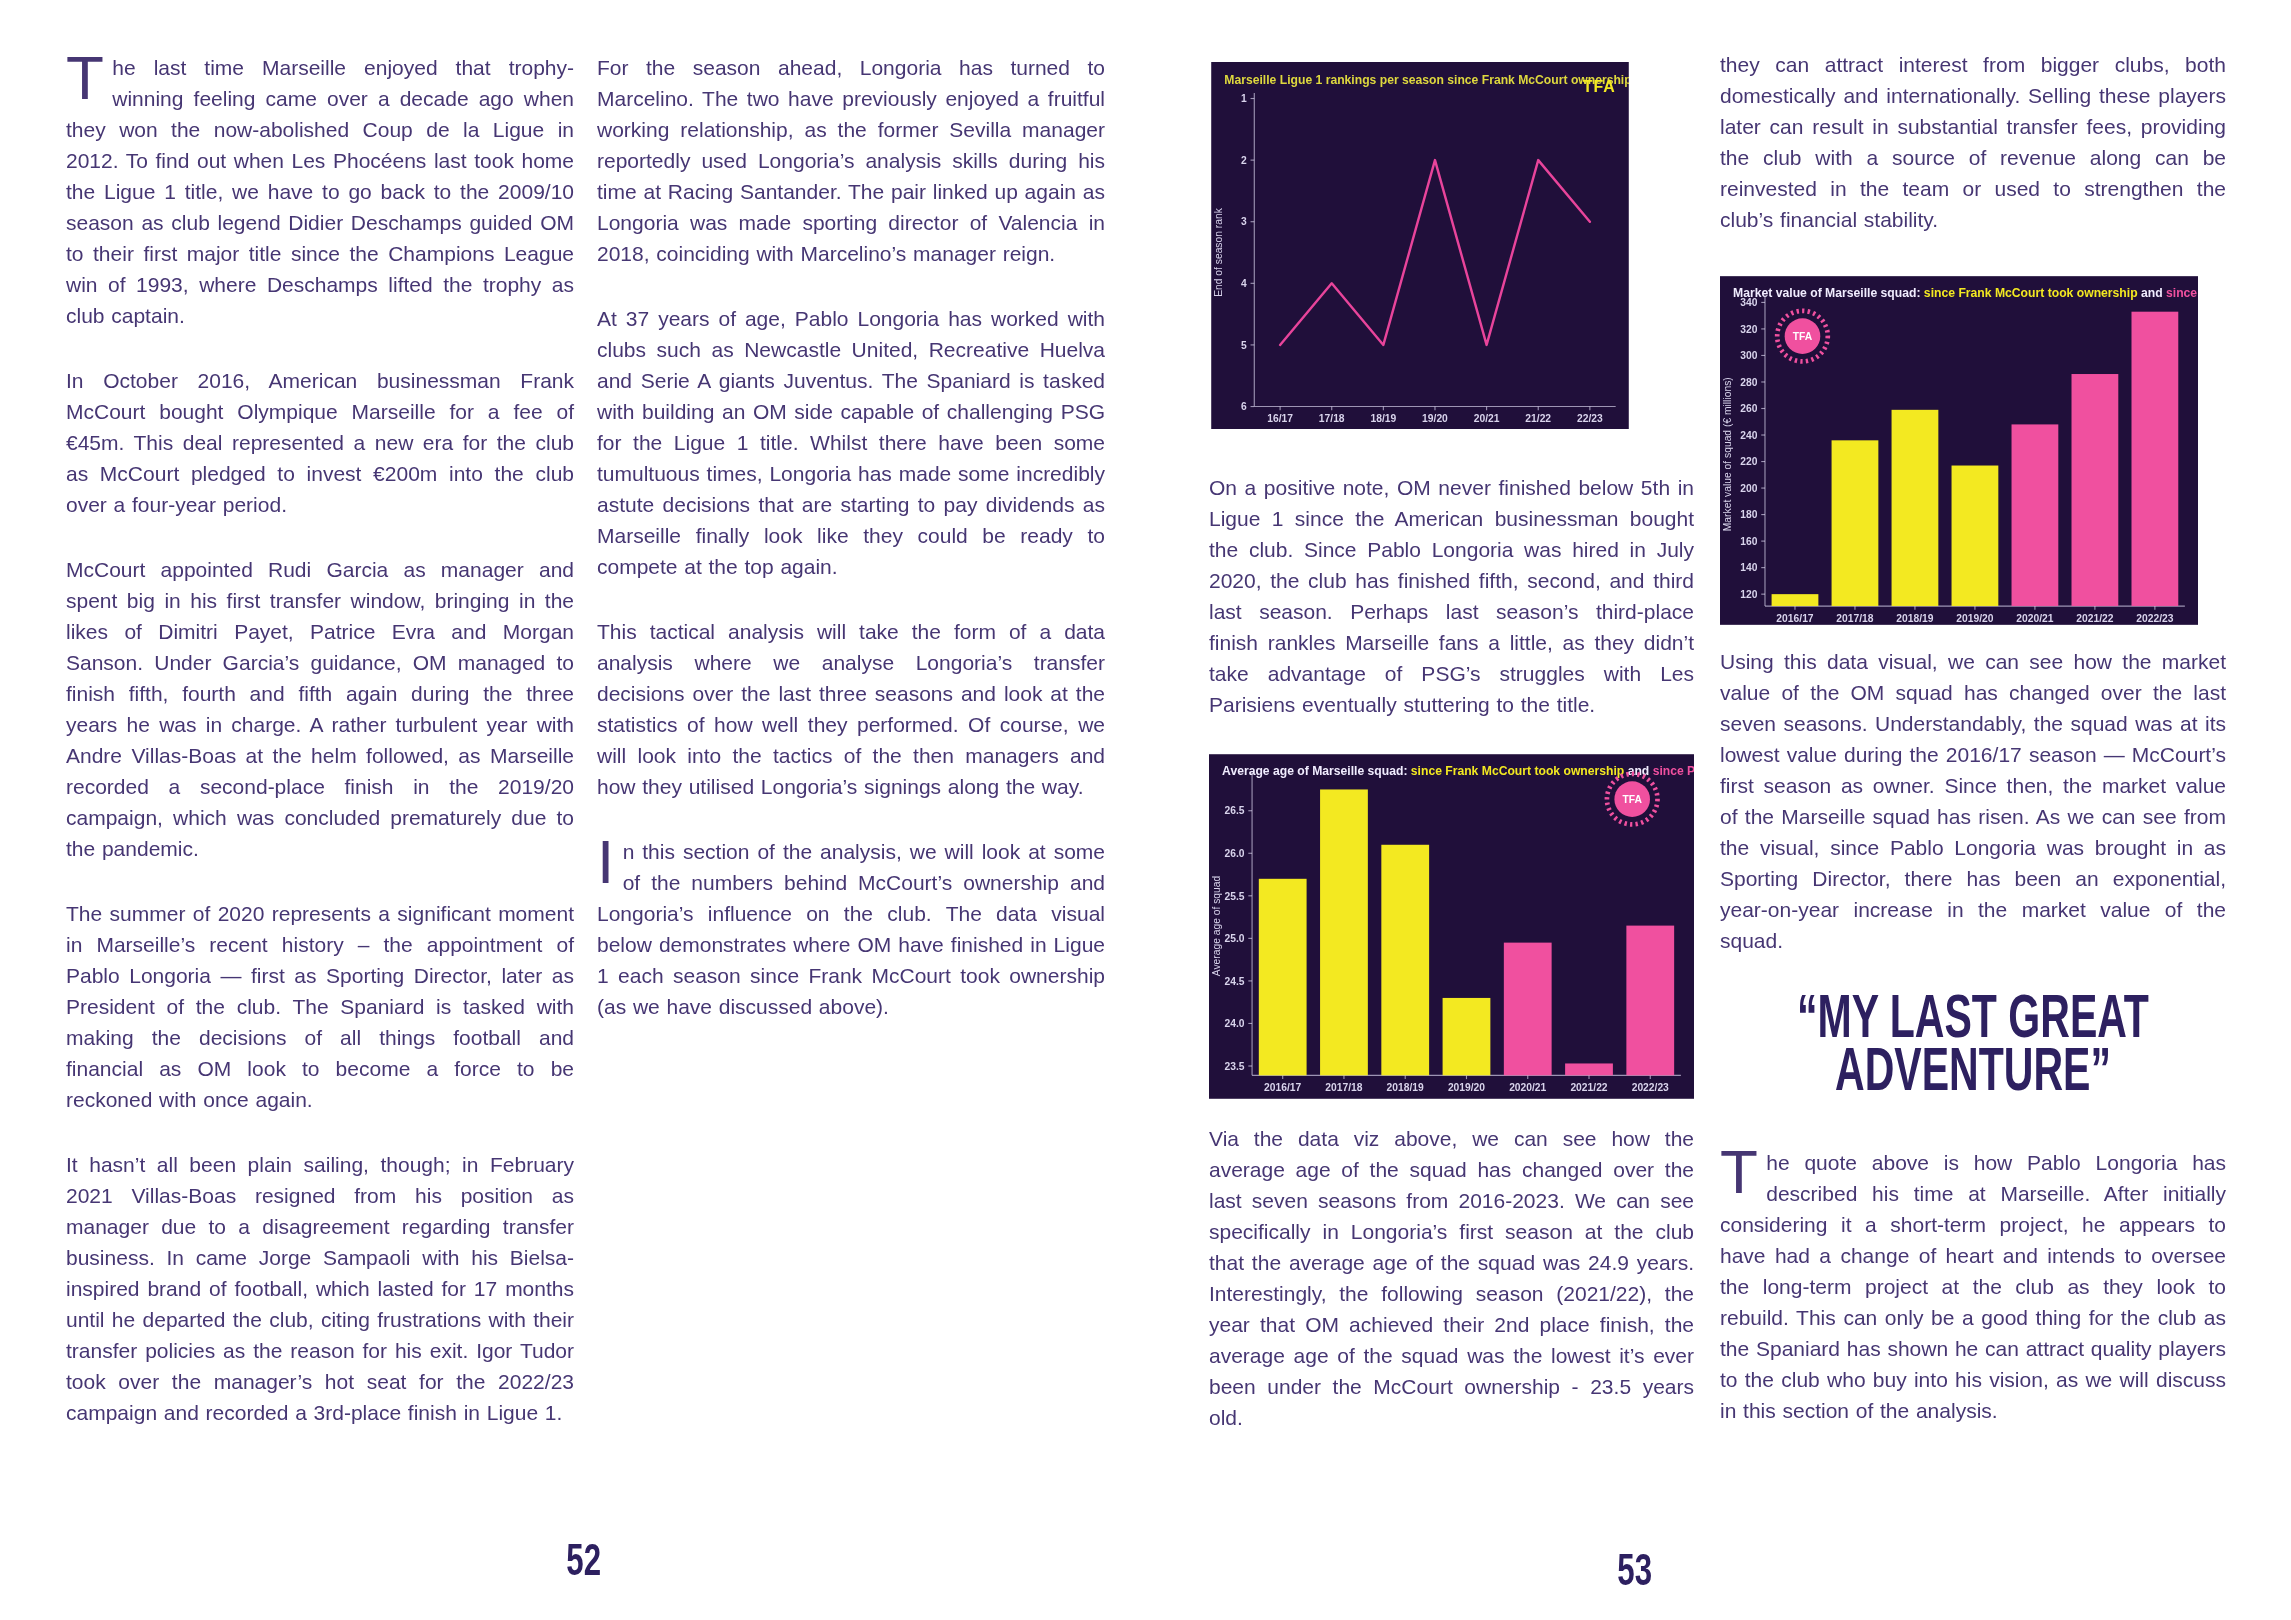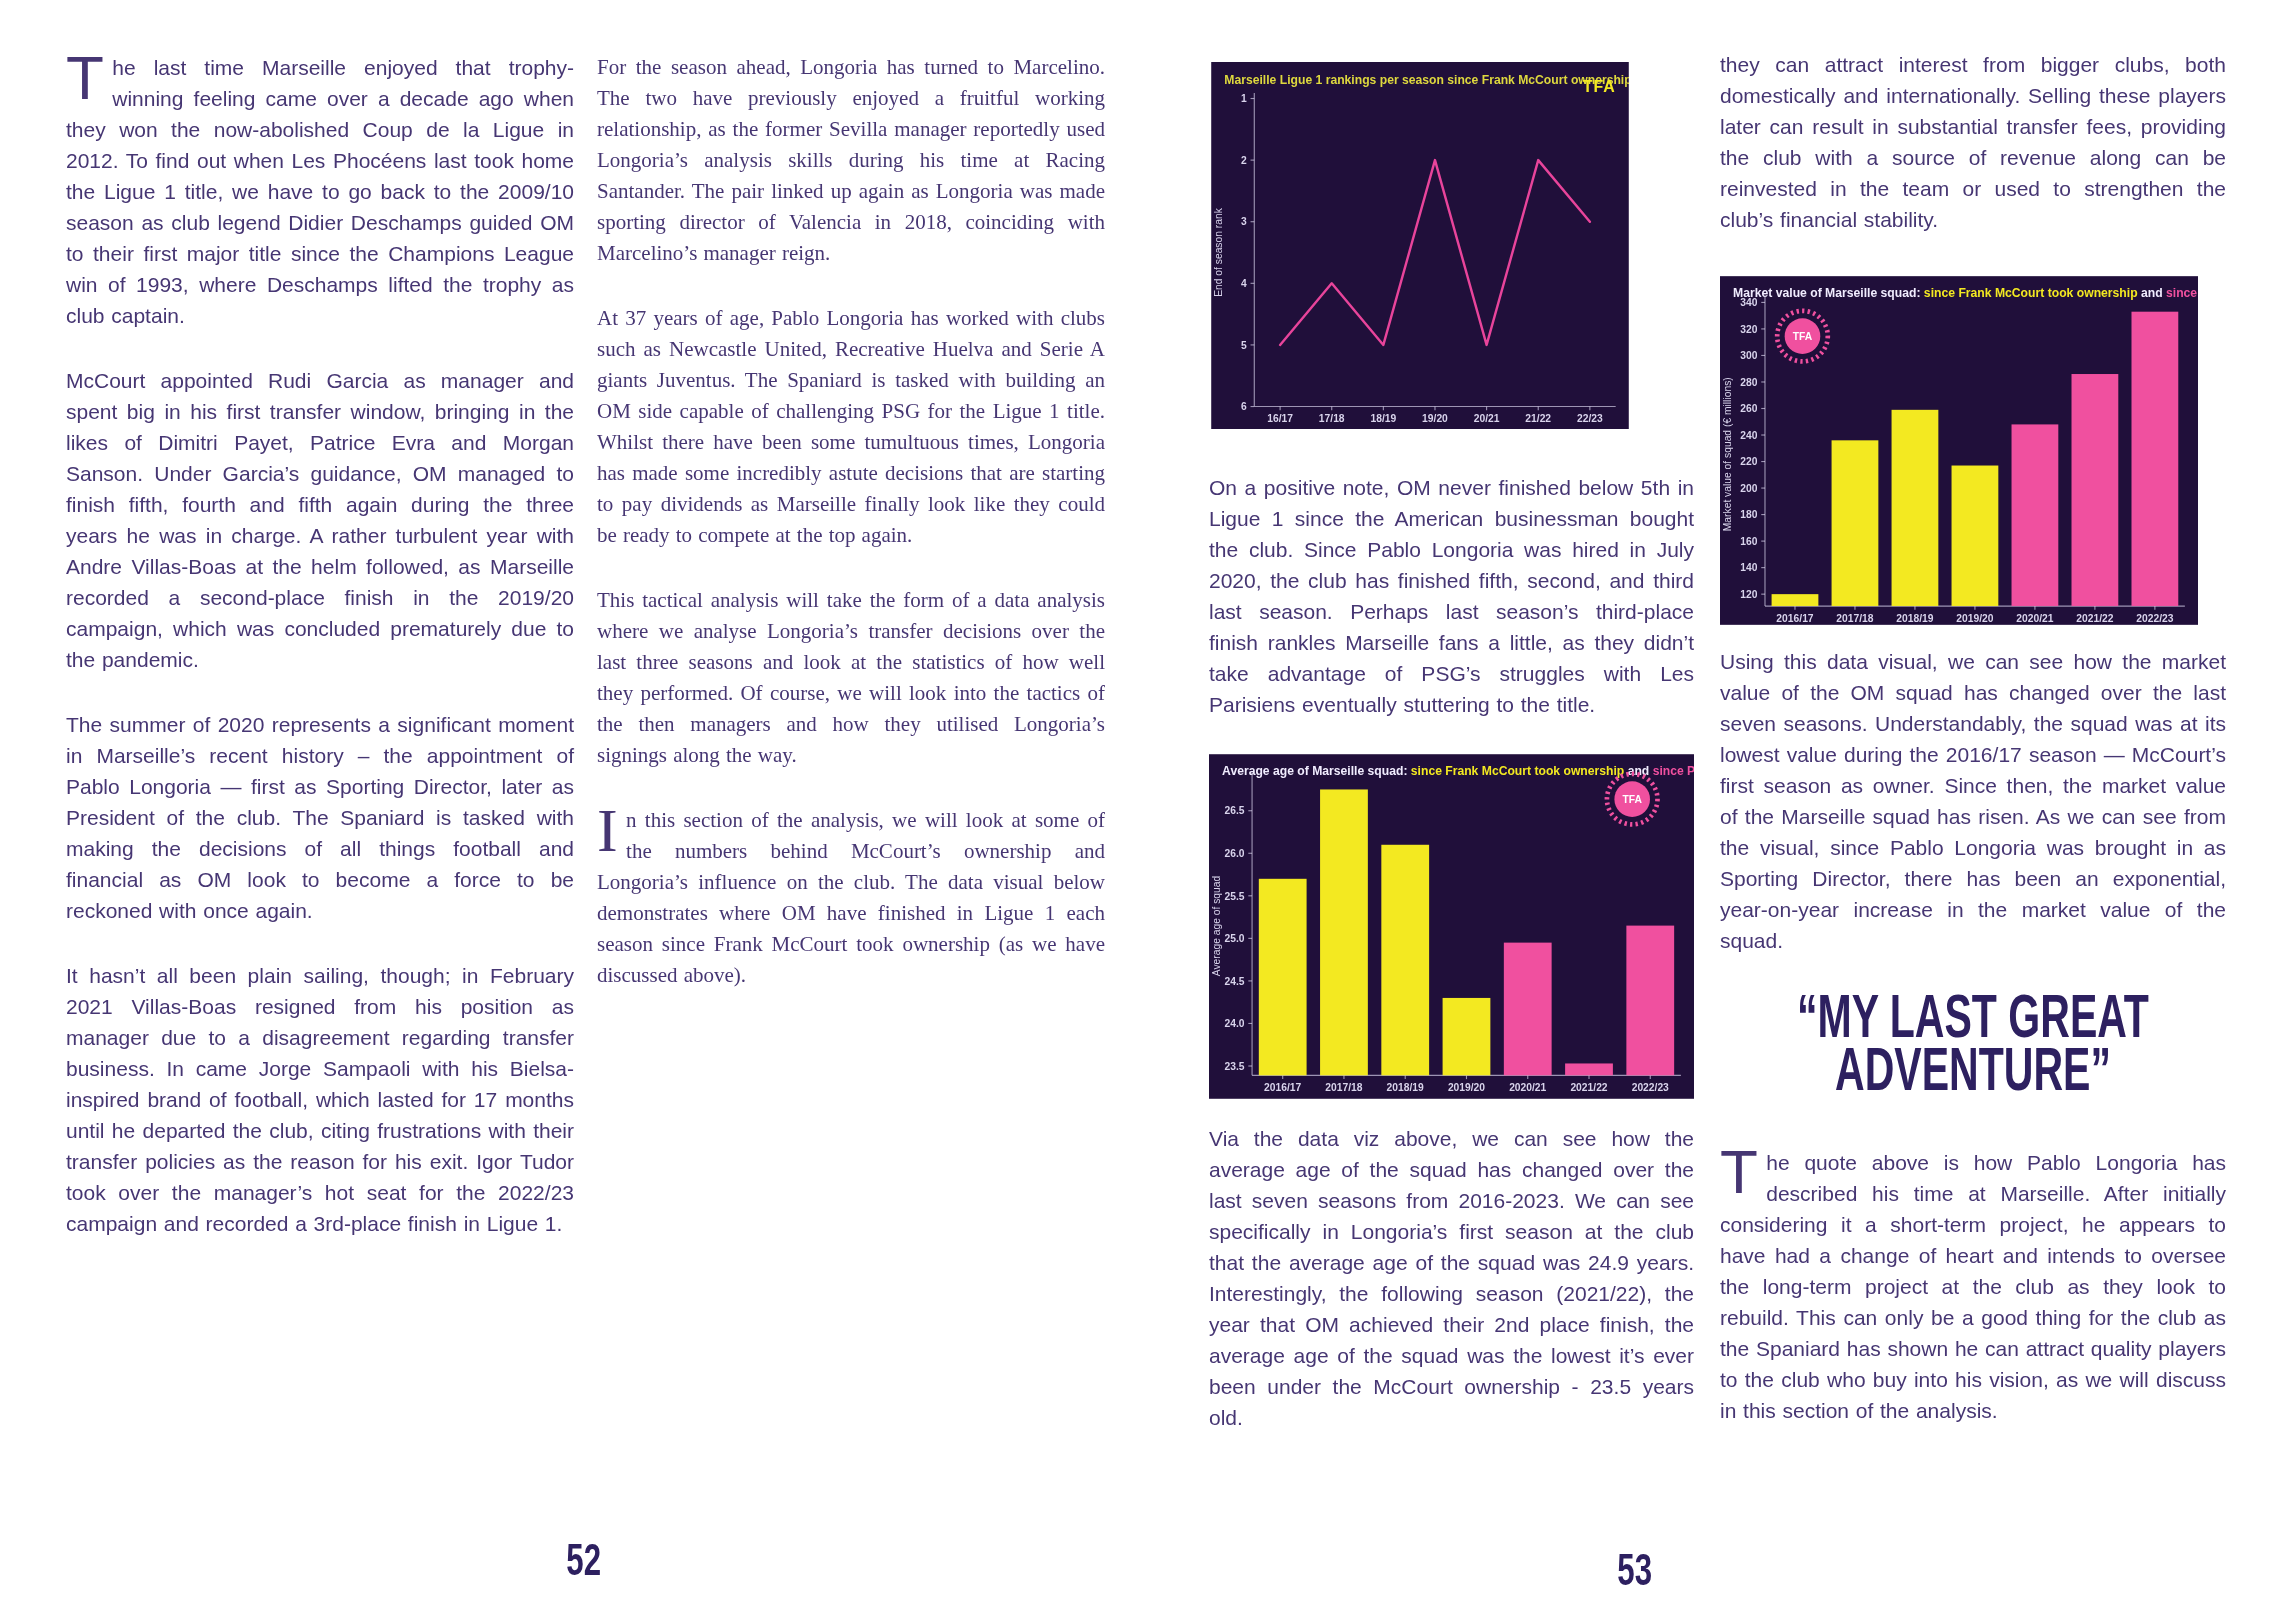--- a/index.html
+++ b/index.html
@@ -40,26 +40,27 @@
     transform:scaleX(0.8) scaleY(1.15);transform-origin:50% 50%;
   }
 </style>
 </head>
 <body>
 
 <div class="spread">
 
   <div class="col" style="left:66px;top:52px;width:508px;">
     <p class="body-par"><span class="dropcap">T</span><span>he last time Marseille enjoyed that trophy-winning feeling came over a decade ago when they won the now-abolished Coup de la Ligue in 2012. To find out when Les Phocéens last took home the Ligue 1 title, we have to go back to the 2009/10 season as club legend Didier Deschamps guided OM to their first major title since the Champions League win of 1993, where Deschamps lifted the trophy as club captain.</span></p>
+    <p class="body-par">In October 2016, American businessman Frank McCourt bought Olympique Marseille for a fee of €45m. This deal represented a new era for the club as McCourt pledged to invest €200m into the club over a four-year period.</p>
     <p class="body-par">McCourt appointed Rudi Garcia as manager and spent big in his first transfer window, bringing in the likes of Dimitri Payet, Patrice Evra and Morgan Sanson. Under Garcia’s guidance, OM managed to finish fifth, fourth and fifth again during the three years he was in charge. A rather turbulent year with Andre Villas-Boas at the helm followed, as Marseille recorded a second-place finish in the 2019/20 campaign, which was concluded prematurely due to the pandemic.</p>
     <p class="body-par">The summer of 2020 represents a significant moment in Marseille’s recent history – the appointment of Pablo Longoria — first as Sporting Director, later as President of the club. The Spaniard is tasked with making the decisions of all things football and financial as OM look to become a force to be reckoned with once again.</p>
     <p class="body-par">It hasn’t all been plain sailing, though; in February 2021 Villas-Boas resigned from his position as manager due to a disagreement regarding transfer business. In came Jorge Sampaoli with his Bielsa-inspired brand of football, which lasted for 17 months until he departed the club, citing frustrations with their transfer policies as the reason for his exit. Igor Tudor took over the manager’s hot seat for the 2022/23 campaign and recorded a 3rd-place finish in Ligue 1.</p>
   </div>
 
-  <div class="col" style="left:597px;top:52px;width:508px;font-family:Liberation Serif, serif;">
+  <div class="col" style="left:597px;top:52px;width:508px;">
     <p class="body-par">For the season ahead, Longoria has turned to Marcelino. The two have previously enjoyed a fruitful working relationship, as the former Sevilla manager reportedly used Longoria’s analysis skills during his time at Racing Santander. The pair linked up again as Longoria was made sporting director of Valencia in 2018, coinciding with Marcelino’s manager reign.</p>
     <p class="body-par">At 37 years of age, Pablo Longoria has worked with clubs such as Newcastle United, Recreative Huelva and Serie A giants Juventus. The Spaniard is tasked with building an OM side capable of challenging PSG for the Ligue 1 title. Whilst there have been some tumultuous times, Longoria has made some incredibly astute decisions that are starting to pay dividends as Marseille finally look like they could be ready to compete at the top again.</p>
     <p class="body-par">This tactical analysis will take the form of a data analysis where we analyse Longoria’s transfer decisions over the last three seasons and look at the statistics of how well they performed. Of course, we will look into the tactics of the then managers and how they utilised Longoria’s signings along the way.</p>
     <p class="body-par"><span class="dropcap">I</span><span>n this section of the analysis, we will look at some of the numbers behind McCourt’s ownership and Longoria’s influence on the club. The data visual below demonstrates where OM have finished in Ligue 1 each season since Frank McCourt took ownership (as we have discussed above).</span></p>
   </div>
 
   <div class="col" style="left:1209px;top:62px;width:485px;">
     <div class="chart" id="chart-rank">
         <svg width="418" height="367" viewBox="0 0 446 392" font-family="&quot;Liberation Sans&quot;, sans-serif">
           <rect x="0" y="0" width="446" height="392" fill="#200f3a"></rect>

